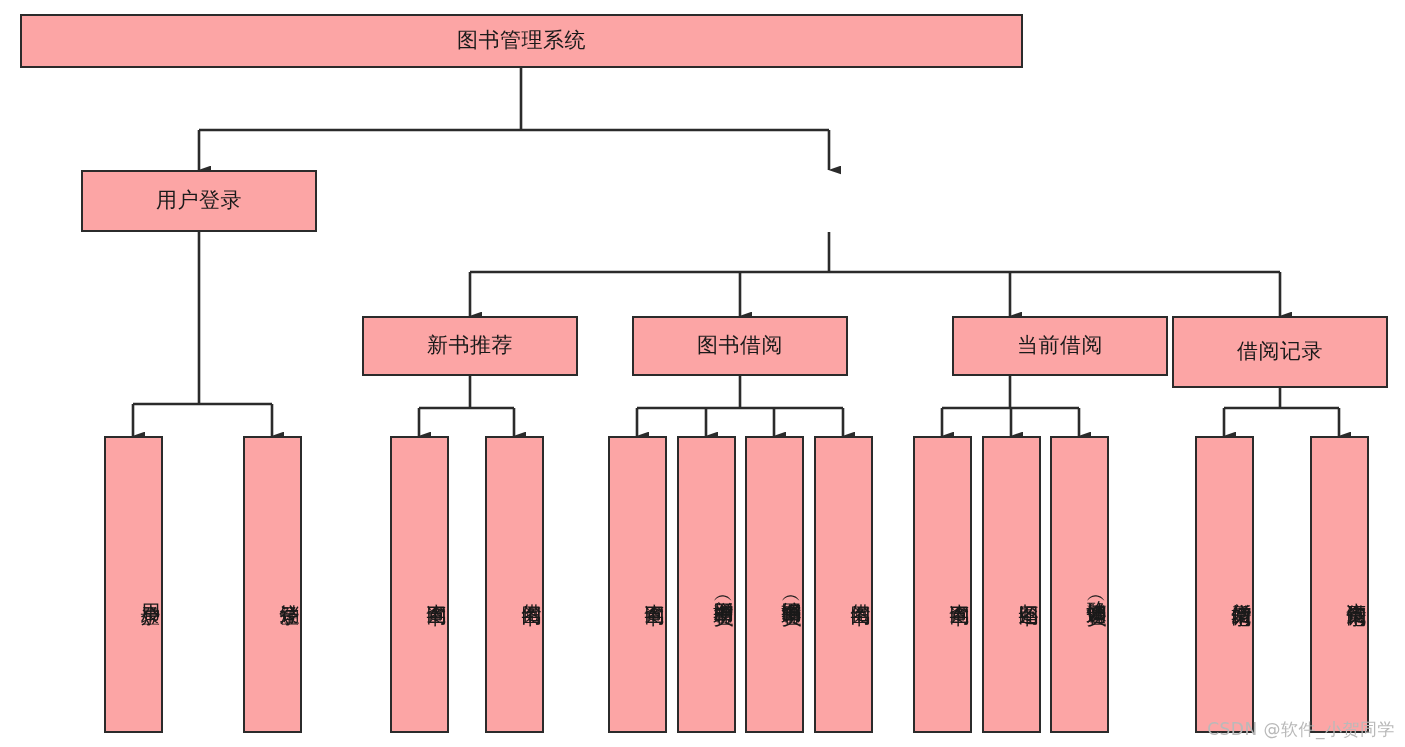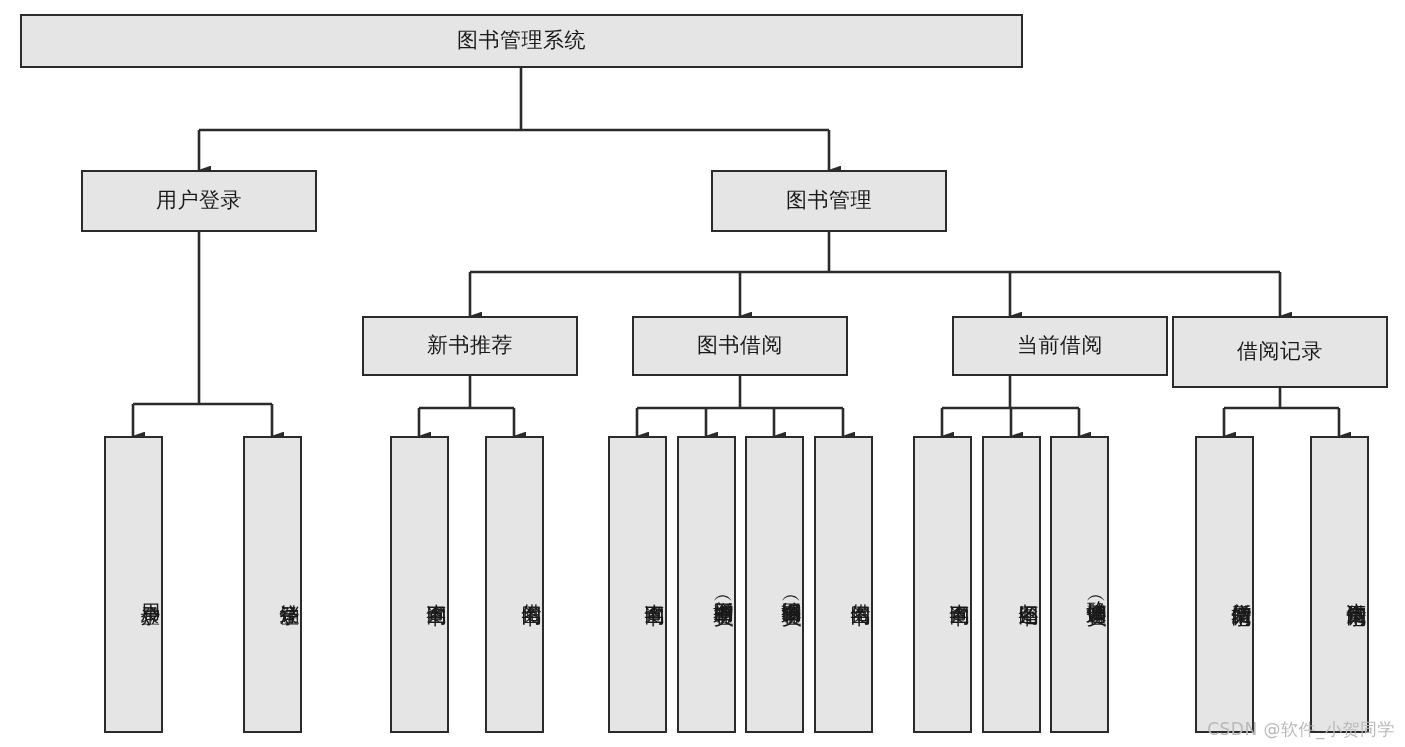--- a/index.html
+++ b/index.html
@@ -21,21 +21,21 @@
     position: absolute;
     left: 0;
     top: 0;
     width: 1405px;
     height: 747px;
     pointer-events: none;
   }
   .node {
     position: absolute;
     box-sizing: border-box;
-    background: #e5e5e5;
+    background: #fca5a5;
     border: 2px solid #2b2b2b;
     display: flex;
     align-items: center;
     justify-content: center;
     color: #1a1a1a;
     line-height: 1.02;
   }
   .node.h {
     font-size: 21px;
     letter-spacing: 0.5px;
@@ -110,21 +110,20 @@
         <path d="M 1280 376 L 1280 408"></path>
         <path d="M 1224 408 L 1339 408"></path>
         <path d="M 1224 408 L 1224 436" marker-end="url(#arrowhead)"></path>
         <path d="M 1339 408 L 1339 436" marker-end="url(#arrowhead)"></path>
       </g>
   </svg>
 
   <div class="node h" style="left: 20px; top: 14px; width: 1003px; height: 54px;">图书管理系统</div>
 
   <div class="node h" style="left: 81px; top: 170px; width: 236px; height: 62px;">用户登录</div>
-  <div class="node h" style="left: 711px; top: 170px; width: 236px; height: 62px;">图书管理</div>
 
   <div class="node h" style="left: 632px; top: 316px; width: 216px; height: 60px;">图书借阅</div>
   <div class="node h" style="left: 362px; top: 316px; width: 216px; height: 60px;">新书推荐</div>
   <div class="node h" style="left: 952px; top: 316px; width: 216px; height: 60px;">当前借阅</div>
   <div class="node h" style="left: 1172px; top: 316px; width: 216px; height: 72px;">借阅记录</div>
 
   <div class="node v" style="left: 104px; top: 436px; width: 59px; height: 297px;">
       <span class="vtext">用户登录</span>
     </div>
   <div class="node v" style="left: 243px; top: 436px; width: 59px; height: 297px;">

